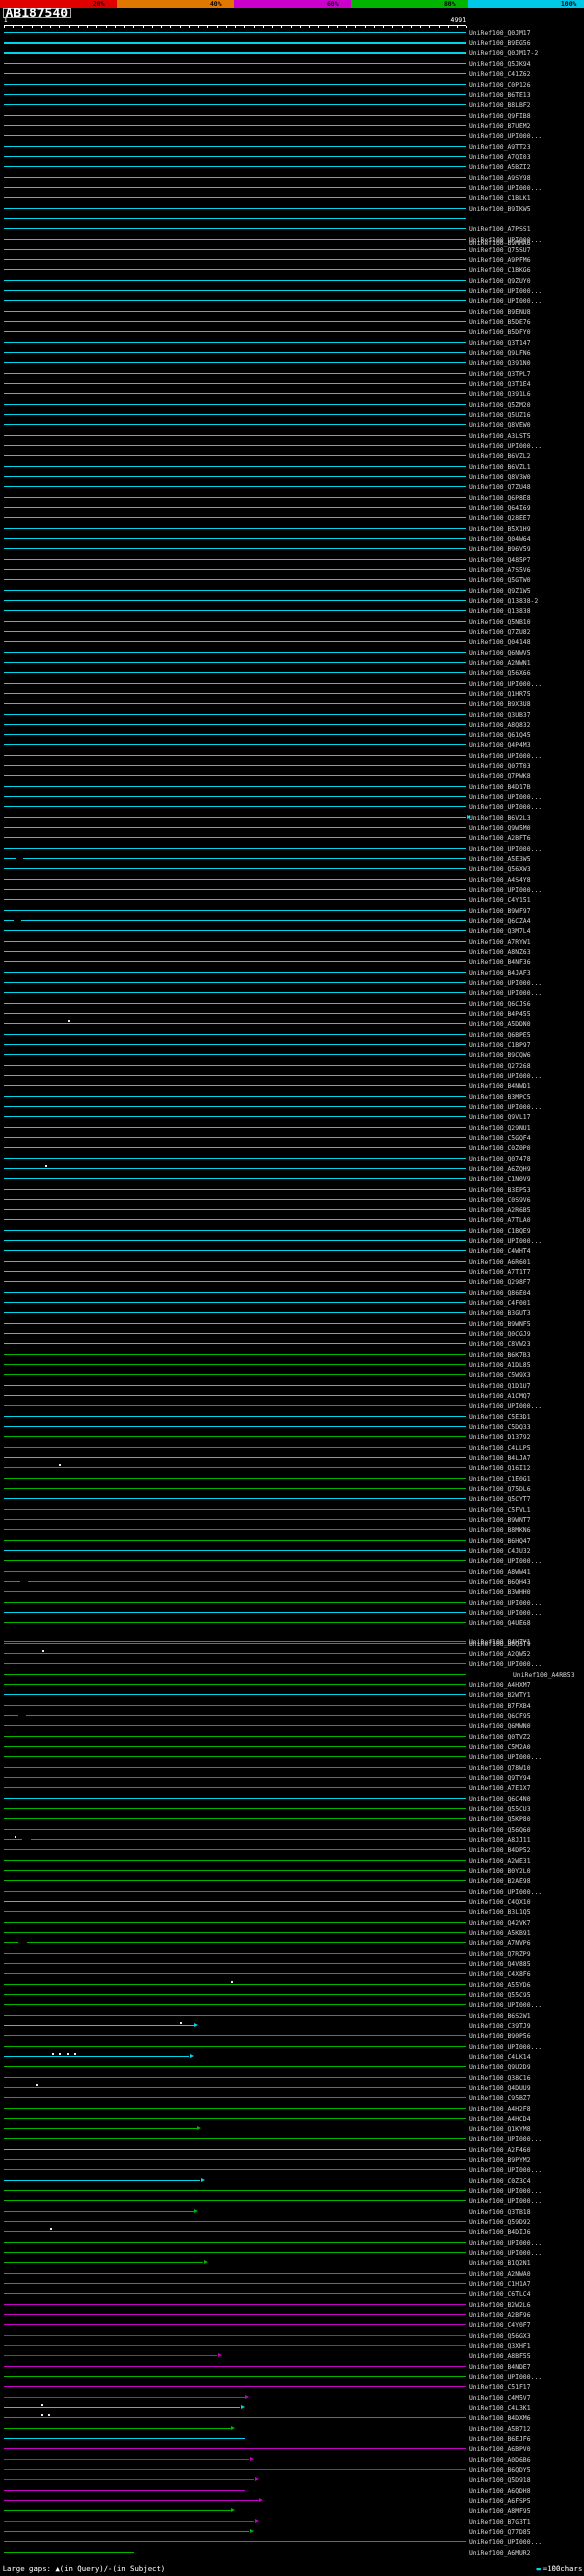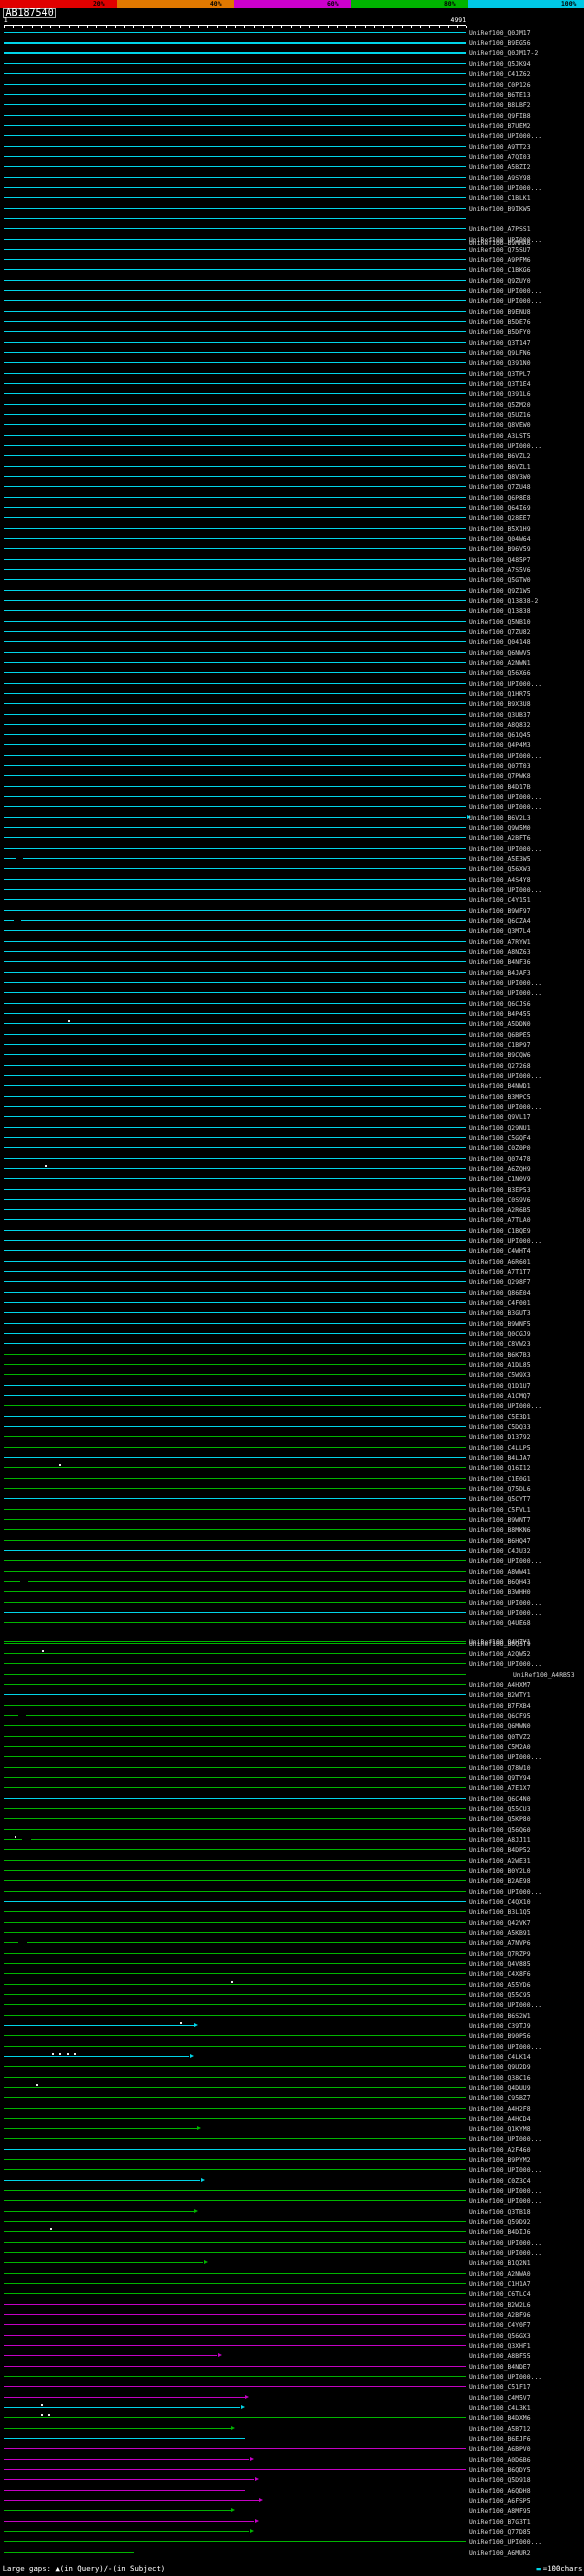--- a/index.html
+++ b/index.html
@@ -3,21 +3,21 @@
 <meta charset="utf-8">
 <style>
   html,body{margin:0;padding:0}
   body{
     width:585px;height:2576px;background:#000;position:relative;overflow:hidden;
     font-family:"DejaVu Sans Mono","Liberation Mono",monospace;
   }
   .colorbar{position:absolute;top:0;left:0;width:585px;height:8.2px;display:flex}
   .cb-seg{flex:1;height:8.2px}
   .cb-label{position:absolute;top:0;height:8.2px;line-height:8.2px;font-size:6.4px;color:#000;font-weight:bold}
-  .qname{position:absolute;top:8.2px;left:2.7px;color:#fff;font-size:10px;font-weight:normal;
+  .qname{position:absolute;top:8.2px;left:2.7px;color:#fff;font-size:13px;font-weight:bold;
          border:0.9px solid #aaa;padding:0 1.8px;line-height:8.2px}
   .num{position:absolute;color:#fff;font-size:6.4px;line-height:6.4px}
   #start-num{left:3.7px;top:17.4px}
   #end-num{right:119px;top:17.4px}
   #ruler{position:absolute;top:25px;left:3.7px;width:462px;height:0.9px;background:#fff}
   .tick{position:absolute;top:0.9px;width:0.9px;height:1.8px;background:#fff}
   #rows{position:absolute;top:28px;left:0;width:585px;height:2533px}
   .row{position:absolute;left:0;width:585px;height:10px}
   .bar{position:absolute;top:3.7px;height:1.8px}
   .ah{position:absolute;top:1.8px;width:0;height:0;border-top:2.7px solid transparent;border-bottom:2.7px solid transparent}

